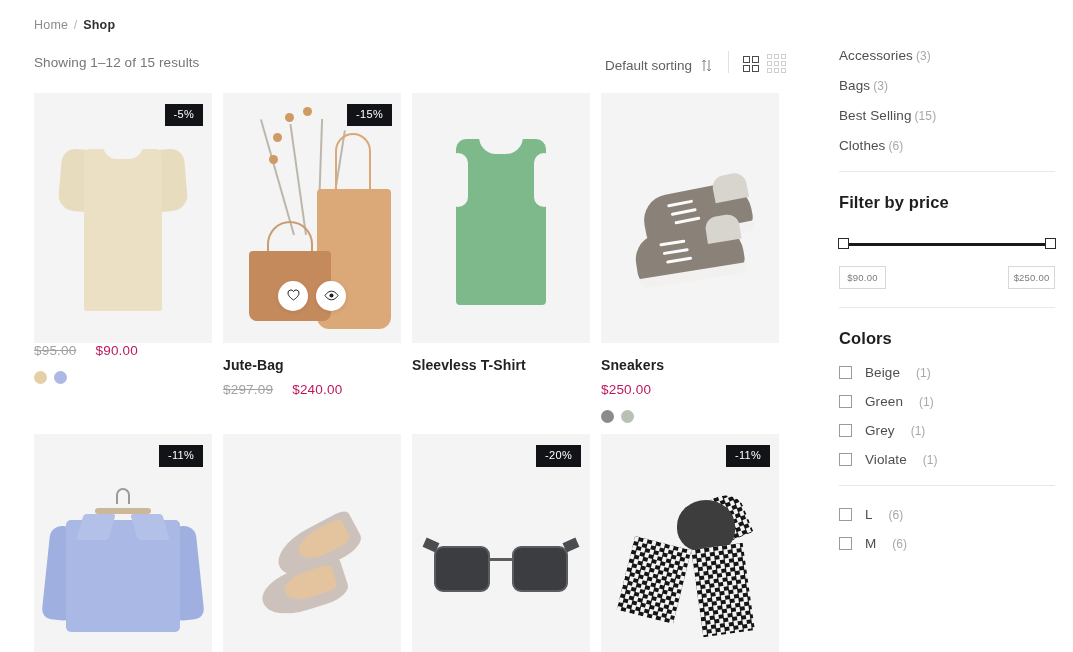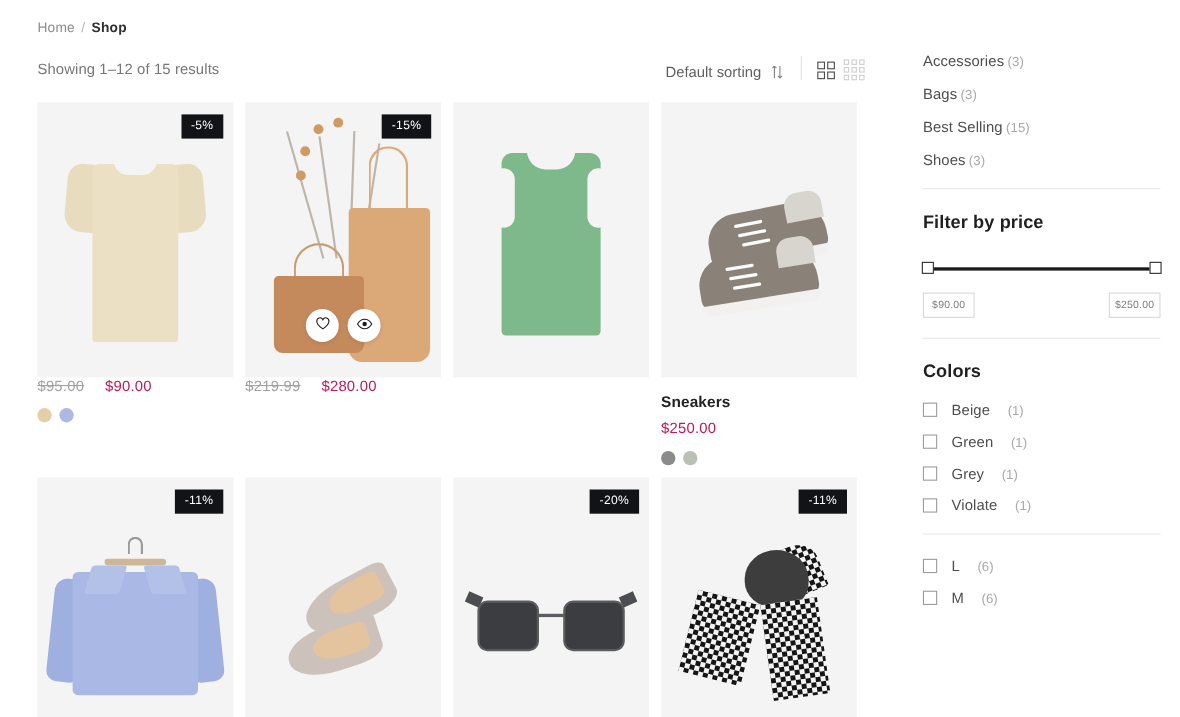--- a/index.html
+++ b/index.html
@@ -539,37 +539,39 @@
             <div class="action-btn">
               <span>
                 <svg width="15" height="11" viewBox="0 0 15 11">
                   <path d="M1 5.5C1 5.5 3.6 1.2 7.5 1.2S14 5.5 14 5.5 11.4 9.8 7.5 9.8 1 5.5 1 5.5z" fill="none" stroke="#1d1d1d" stroke-width="1"></path>
                   <circle cx="7.5" cy="5.5" r="2" fill="#1d1d1d"></circle>
                 </svg>
               </span>
             </div>
           </div>
         </div>
+        <div class="title">Jute-Bag</div>
         <div class="price-row">
-          <span class="price-old">$219.99</span>
-          <span class="price-new">$280.00</span>
+          <span class="price-old">$297.09</span>
+          <span class="price-new">$240.00</span>
         </div>
         <div class="swatches"></div>
       </div>
 
       <div class="card">
         <div class="thumb">
           <div class="art">
             <div class="tank-body"></div>
             <div class="tank-arm l"></div>
               <div class="tank-arm r"></div>
             <div class="tank-neck"></div>
           </div>
 
         </div>
+        <div class="title">Sleevless T-Shirt</div>
         <div class="swatches"></div>
       </div>
 
       <div class="card">
         <div class="thumb">
           <div class="art">
             <div class="shoe back">
               <div class="shoe-heel"></div>
                 <div class="shoe-sole"></div>
               <div class="lace" style="left:26px;top:10px"></div>
@@ -659,21 +661,21 @@
       <li class="cat-item">
         <span>Accessories</span><span class="cat-count">(3)</span>
       </li>
       <li class="cat-item">
         <span>Bags</span><span class="cat-count">(3)</span>
       </li>
       <li class="cat-item">
         <span>Best Selling</span><span class="cat-count">(15)</span>
       </li>
       <li class="cat-item">
-        <span>Shoes</span><span class="cat-count">(3)</span>
+        <span>Clothes</span><span class="cat-count">(6)</span>
       </li>
     </ul>
 
     <div class="sb-divider"></div>
 
     <div class="sb-title">Filter by price</div>
     <div class="slider-wrap">
       <div class="slider-track">
         <span class="slider-handle left"></span>
         <span class="slider-handle right"></span>

